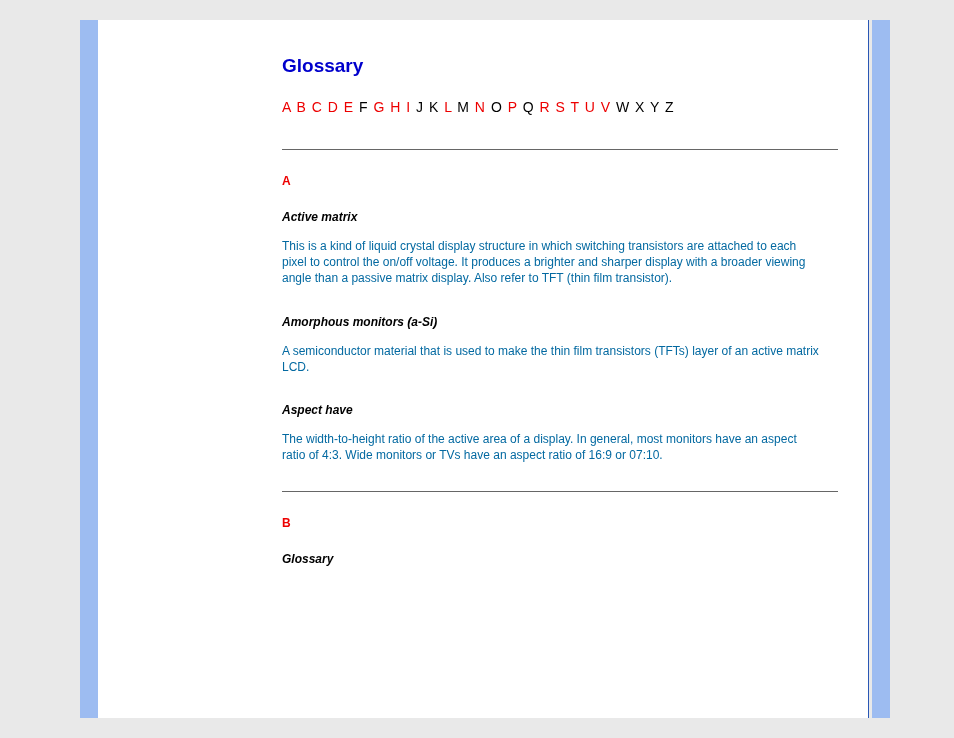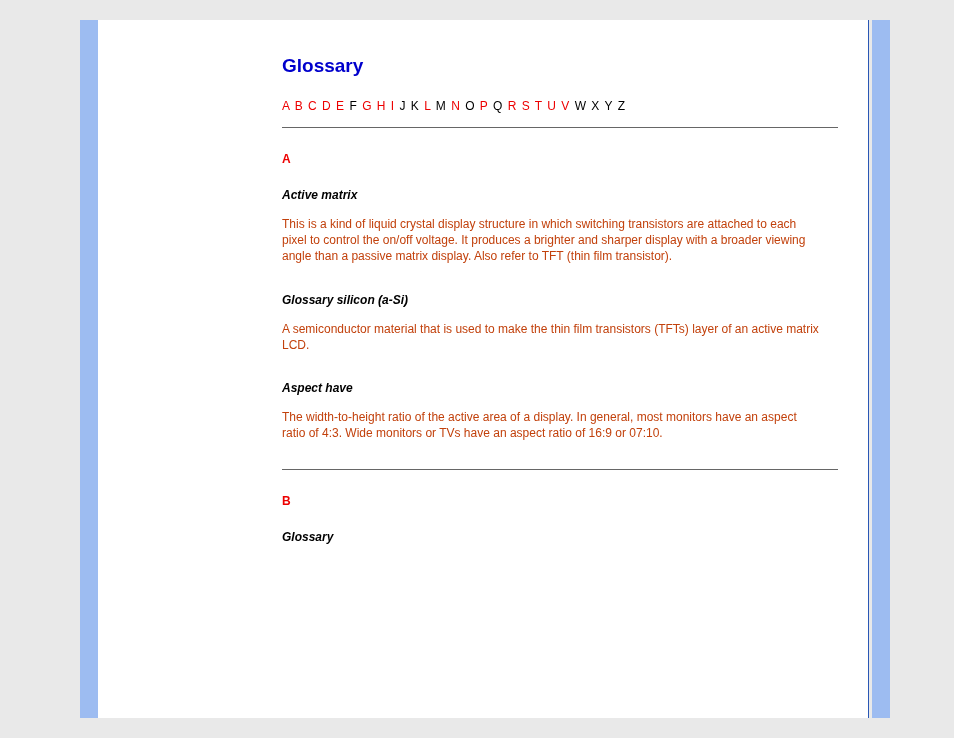--- a/index.html
+++ b/index.html
@@ -3,27 +3,27 @@
 <meta charset="utf-8">
 <style>
   html,body{margin:0;padding:0;background:#e9e9e9;color:#000;font-family:Arial,Helvetica,sans-serif;}
   .viewport{width:866px;height:738px;margin:0 auto;position:relative;background:#e9e9e9;padding-top:20px;box-sizing:border-box;}
   .col{position:absolute;top:20px;bottom:20px;width:18px;background:#9dbcf1;}
   .col-left{left:36px;}
   .col-right{right:20px;}
   .rule{position:absolute;top:20px;bottom:20px;right:41px;width:2px;background:#2a57b4;}
   .page{position:absolute;left:54px;right:42px;top:20px;bottom:20px;background:#fff;padding:35px 30px 30px 184px;box-sizing:border-box;overflow:hidden;}
   h1.title{color:#0000cc;font-size:19px;margin:0 0 22px 0;font-weight:bold;}
-  .alpha{font-size:12px;color:#000;margin-bottom:14px;letter-spacing:1px;}
+  .alpha{font-size:14px;color:#000;margin-bottom:34px;letter-spacing:1px;}
   .alpha a{color:#ed0000;text-decoration:none;margin-right:0;}
   .alpha span{color:#000;}
   hr.sep{border:none;border-top:1px solid #666;margin:0 0 24px 0;}
   .letter{color:#ed0000;font-weight:bold;font-size:12px;margin:0 0 22px 0;}
   .term{font-weight:bold;font-style:italic;font-size:12px;margin:8px 0 14px 0;color:#000;}
-  .def{font-size:12px;line-height:1.35;color:#c2410c;margin:0 0 28px 0;max-width:540px;}
+  .def{font-size:12px;line-height:1.35;color:#0369a1;margin:0 0 28px 0;max-width:540px;}
 </style>
 </head>
 <body>
 
 <div class="viewport">
   <div class="col col-left"></div>
   <div class="col col-right"></div>
   <div class="rule"></div>
 
   <div class="page">
@@ -31,21 +31,21 @@
 
     <div class="alpha" id="alpha"><a href="#">A</a> <a href="#">B</a> <a href="#">C</a> <a href="#">D</a> <a href="#">E</a> <span>F</span> <a href="#">G</a> <a href="#">H</a> <a href="#">I</a> <span>J</span> <span>K</span> <a href="#">L</a> <span>M</span> <a href="#">N</a> <span>O</span> <a href="#">P</a> <span>Q</span> <a href="#">R</a> <a href="#">S</a> <a href="#">T</a> <a href="#">U</a> <a href="#">V</a> <span>W</span> <span>X</span> <span>Y</span> <span>Z</span></div>
 
     <hr class="sep">
 
     <p class="letter">A</p>
 
     <p class="term">Active matrix</p>
     <p class="def">This is a kind of liquid crystal display structure in which switching transistors are attached to each pixel to control the on/off voltage. It produces a brighter and sharper display with a broader viewing angle than a passive matrix display. Also refer to TFT (thin film transistor).</p>
 
-    <p class="term">Glossary silicon (a-Si)</p>
+    <p class="term">Amorphous monitors (a-Si)</p>
     <p class="def">A semiconductor material that is used to make the thin film transistors (TFTs) layer of an active matrix LCD.</p>
 
     <p class="term">Aspect have</p>
     <p class="def">The width-to-height ratio of the active area of a display. In general, most monitors have an aspect ratio of 4:3. Wide monitors or TVs have an aspect ratio of 16:9 or 07:10.</p>
 
     <hr class="sep">
 
     <p class="letter">B</p>
     <p class="term">Glossary</p>
   </div>

